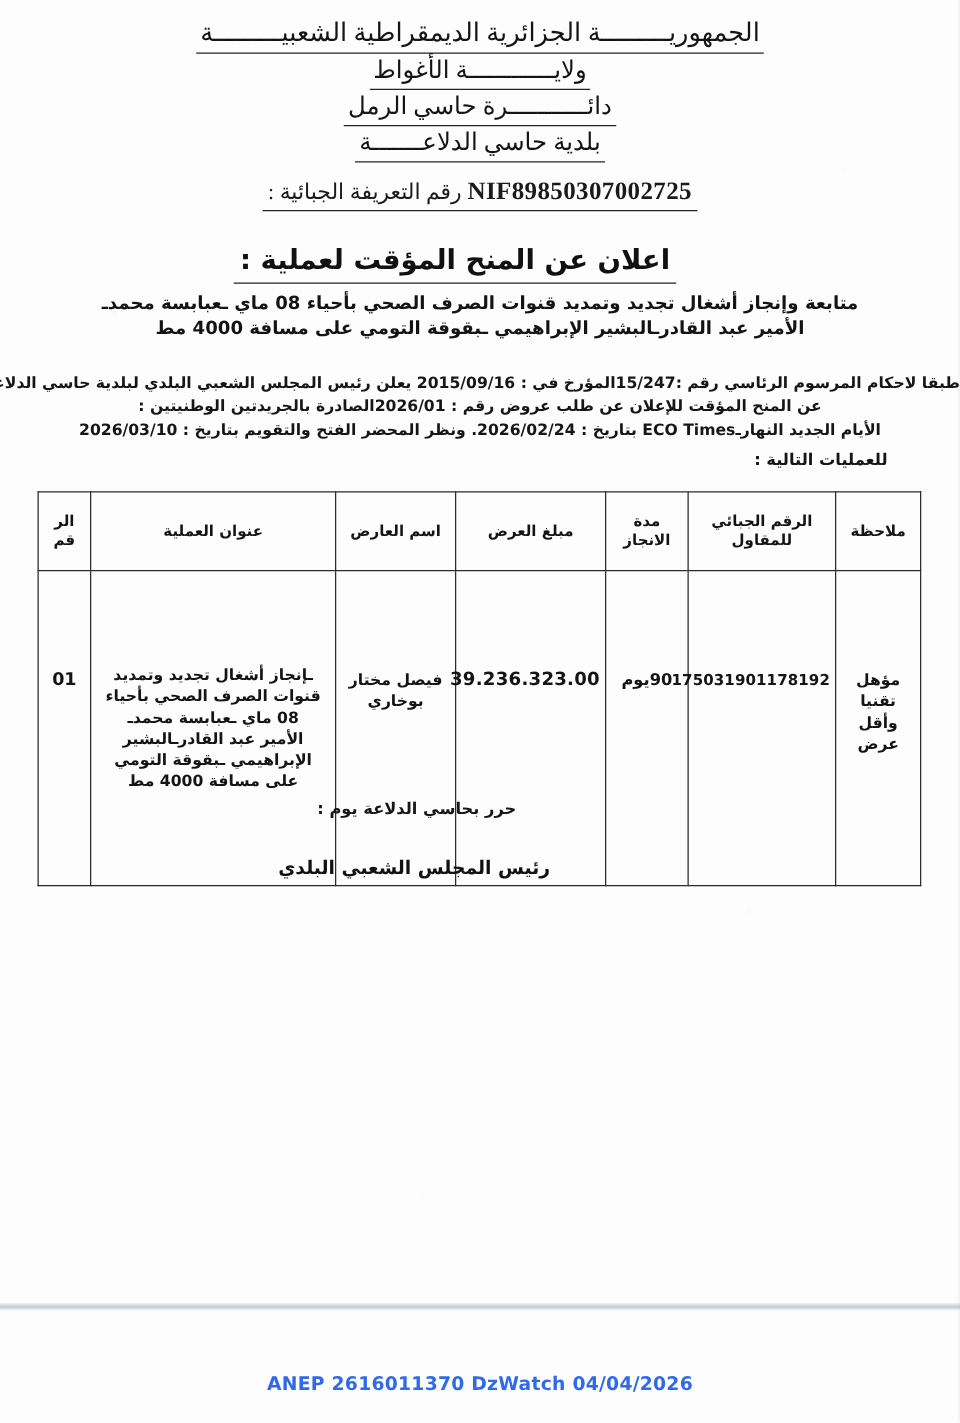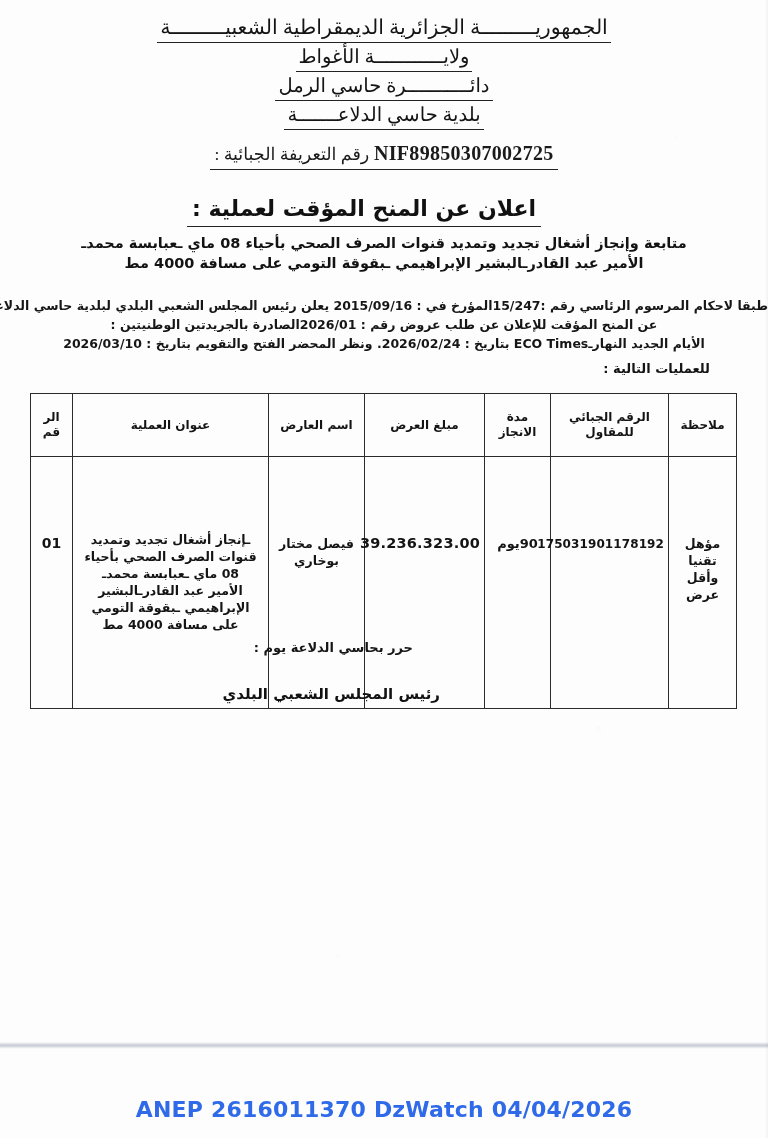--- a/index.html
+++ b/index.html
@@ -249,21 +249,21 @@
 
   
   .anep-footer {
     position: absolute;
     top: 1097px;
     left: 0;
     width: 768px;
     text-align: center;
   }
   .anep-footer span {
-    font-size: 22px;
+    font-size: 15px;
     font-weight: bold;
     color: #2f6ae8;
     letter-spacing: 0.2px;
     direction: ltr;
     display: inline-block;
   }
 </style>
 </head>
 <body>
 

